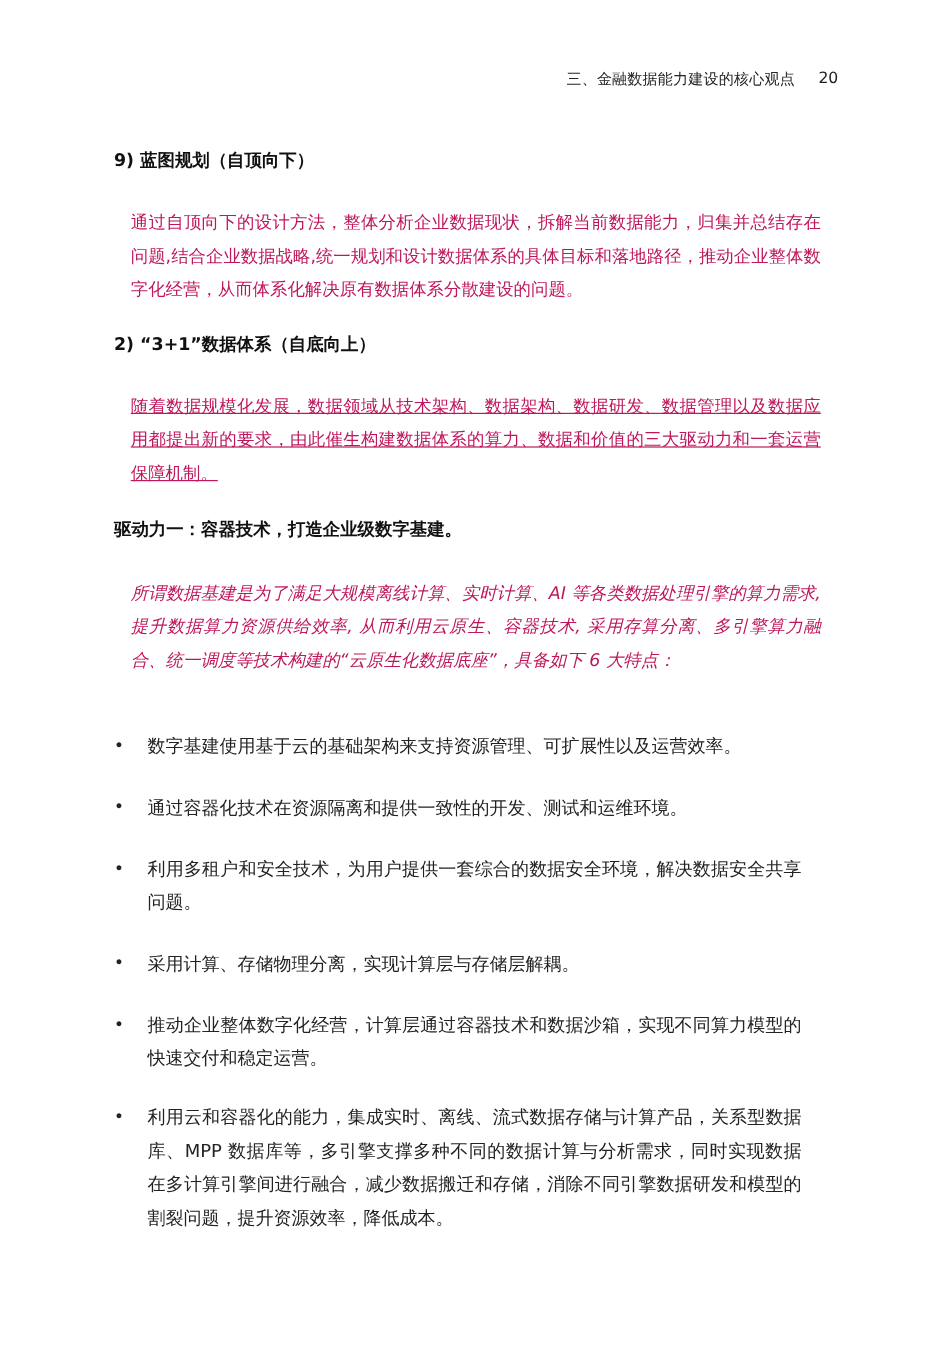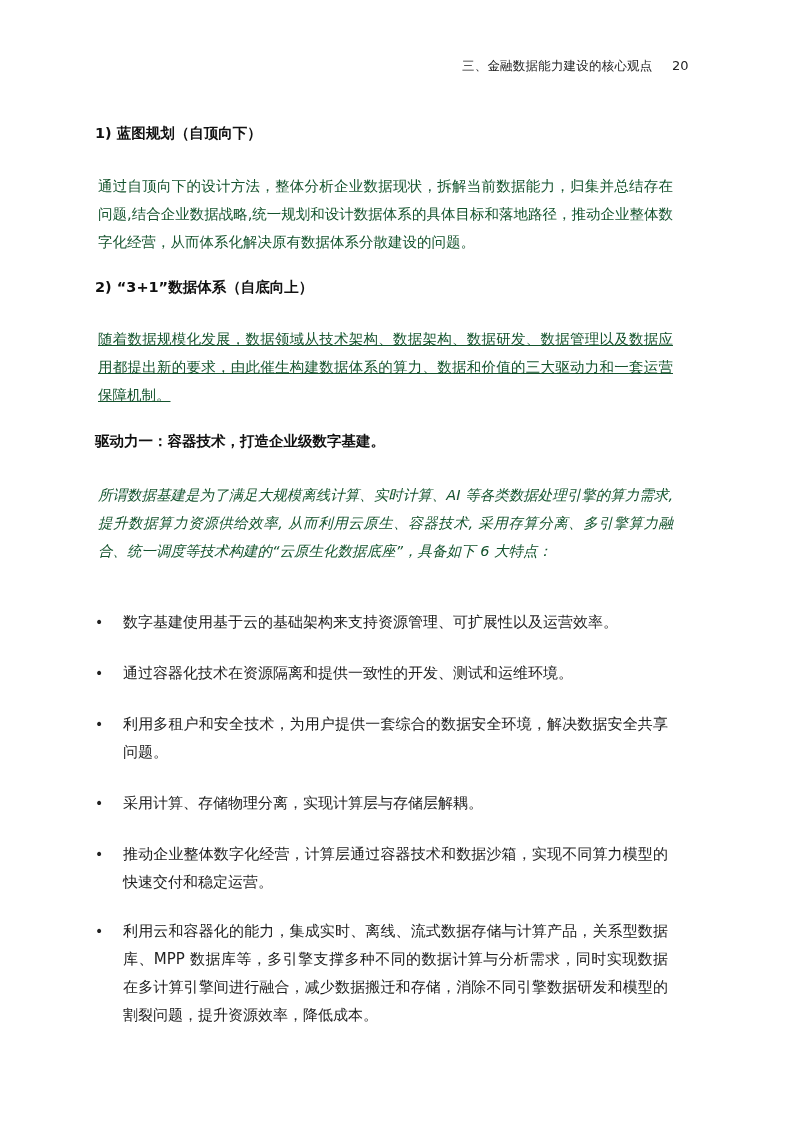--- a/index.html
+++ b/index.html
@@ -1,37 +1,37 @@
 <!DOCTYPE html>
 <html><head>
   <meta charset="utf-8">
   <style>
     html, body { margin: 0; padding: 0; background: #ffffff; }
     body { width: 793px; height: 1122px; position: relative; overflow: hidden;
       font-family: "DejaVu Sans", "Liberation Sans", sans-serif; color: #1a1a1a; }
-    .header { position: absolute; top: 58px; left: 4px; width: 728px; height: 22px; }
+    .header { position: absolute; top: 58px; left: 14px; width: 728px; height: 22px; }
     .header-title { position: absolute; left: 458px; top: 0; font-size: 12.5px; color: #222; letter-spacing: 0.2px; }
     .header-page { position: absolute; left: 668px; top: 0; font-size: 13px; color: #222; }
     .content { position: absolute; left: 95px; top: 0; width: 575px; }
     .h { position: absolute; left: 0; font-size: 14.5px; font-weight: bold; color: #111; white-space: nowrap; }
-    .p { position: absolute; left: 3px; width: 575px; font-size: 14.5px; line-height: 28px; color: #14532d; text-align: justify; }
+    .p { position: absolute; left: 14px; width: 575px; font-size: 14.5px; line-height: 28px; color: #be185d; text-align: justify; }
     .bullet { position: absolute; left: 0; width: 575px; }
     .bullet-dot { position: absolute; left: 0; top: 0; font-size: 14px; line-height: 28px; color: #222; }
     .bullet-text { position: absolute; left: 28px; top: 0; width: 545px; font-size: 15px; line-height: 28px; color: #222; text-align: justify; }
   </style>
 </head>
 <body>
 
 <div class="header">
   <span class="header-title">三、金融数据能力建设的核心观点</span>
   <span class="header-page">20</span>
 </div>
 
 <div class="content">
-  <div class="h" style="top:124px;">1)  蓝图规划（自顶向下）</div>
+  <div class="h" style="top:124px;">9)  蓝图规划（自顶向下）</div>
   <div class="p" style="top:172px;">通过自顶向下的设计方法，整体分析企业数据现状，拆解当前数据能力，归集并总结存在问题,结合企业数据战略,统一规划和设计数据体系的具体目标和落地路径，推动企业整体数字化经营，从而体系化解决原有数据体系分散建设的问题。</div>
 
   <div class="h" style="top:278px;">2)  “3+1”数据体系（自底向上）</div>
   <div class="p" style="top:325px;text-decoration:underline;">随着数据规模化发展，数据领域从技术架构、数据架构、数据研发、数据管理以及数据应用都提出新的要求，由此催生构建数据体系的算力、数据和价值的三大驱动力和一套运营保障机制。</div>
 
   <div class="h" style="top:432px;">驱动力一：容器技术，打造企业级数字基建。</div>
   <div class="p" style="top:481px;font-style:italic;">所谓数据基建是为了满足大规模离线计算、实时计算、AI 等各类数据处理引擎的算力需求, 提升数据算力资源供给效率, 从而利用云原生、容器技术, 采用存算分离、多引擎算力融合、统一调度等技术构建的“云原生化数据底座”，具备如下 6 大特点：</div>
 
   <div class="bullet" style="top:608px;">
     <span class="bullet-dot">•</span>

